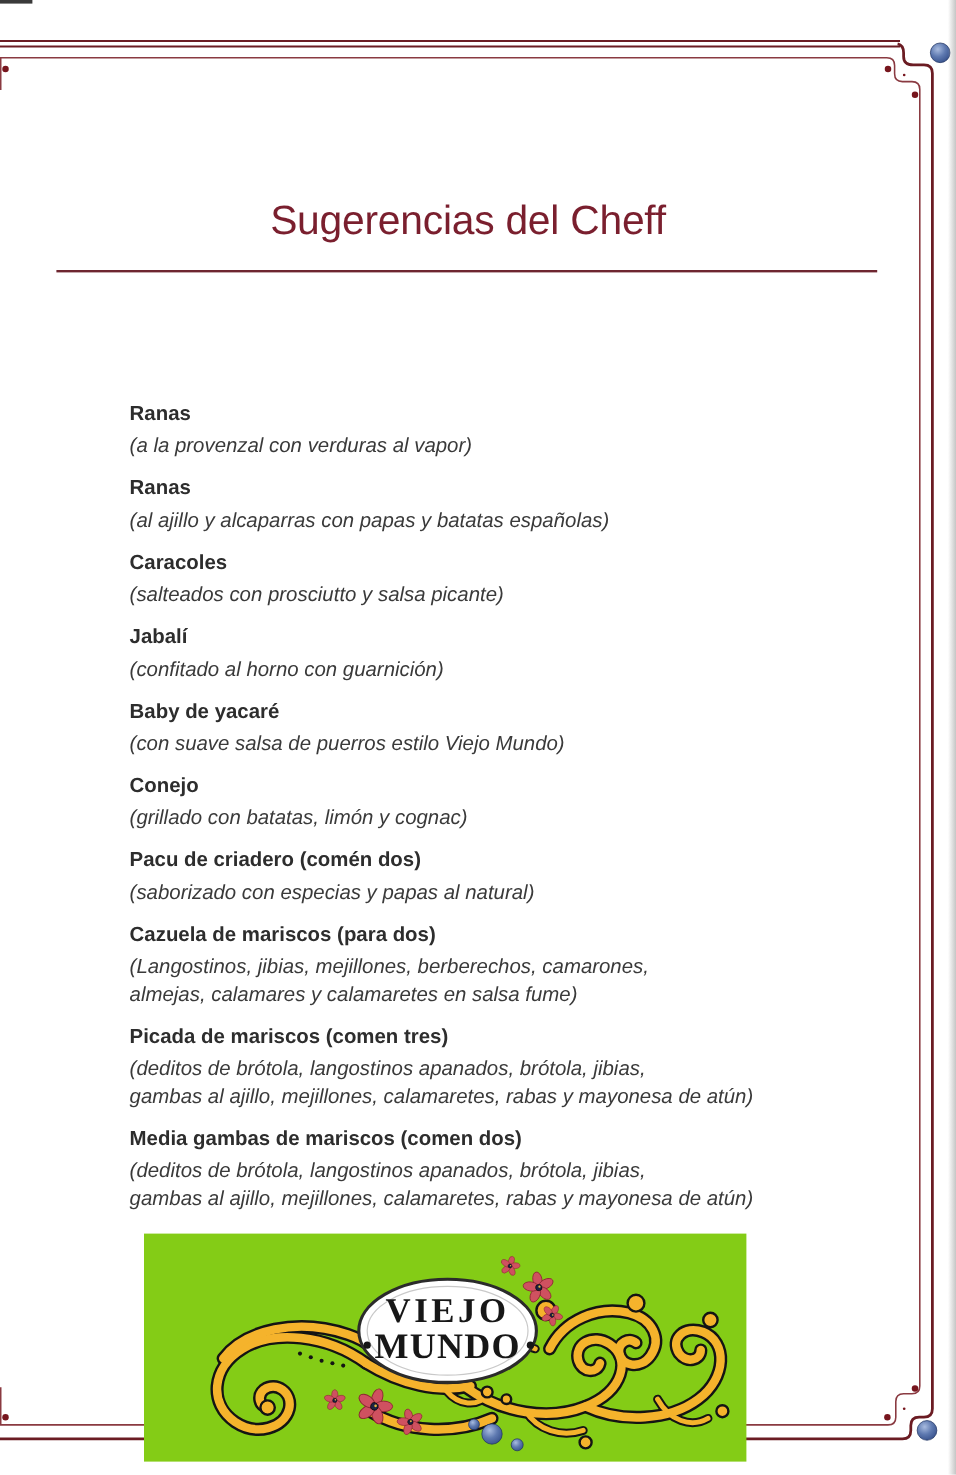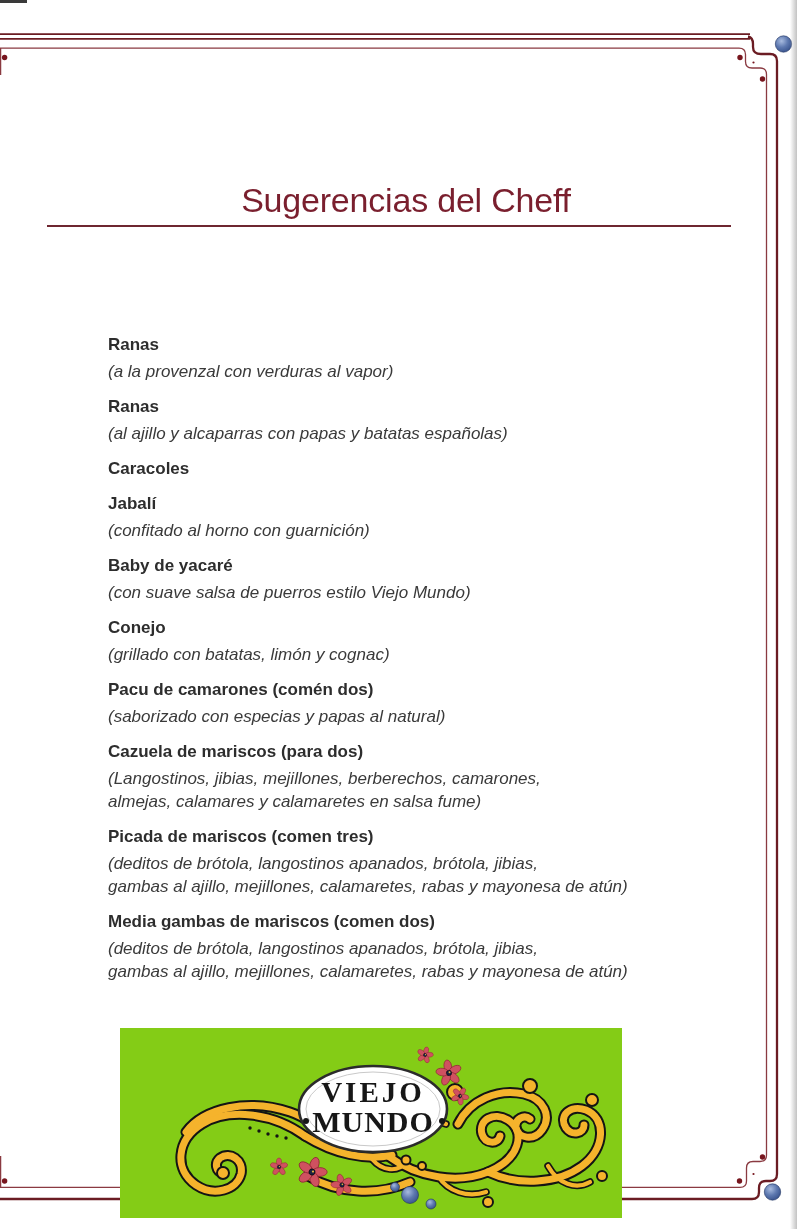--- a/index.html
+++ b/index.html
@@ -11,21 +11,21 @@
   .right-shade{position:absolute;top:0;right:0;width:7px;height:1229px;
     background:linear-gradient(to right,rgba(190,190,190,0),#c2c2c2);}
   .top-left-mark{position:absolute;top:0;left:0;width:27px;height:3px;background:#3a3a3a;}
 
   
   .frame{position:absolute;left:0;top:0;}
 
   
   .page-title{
     position:absolute;top:163px;left:0;width:780px;text-align:center;
-    font-size:34px;line-height:42px;letter-spacing:-0.2px;color:#7a1f2e;font-weight:normal;margin:16px;
+    font-size:34px;line-height:42px;letter-spacing:-0.2px;color:#7a1f2e;font-weight:normal;margin:0;
   }
   .divider{position:absolute;top:225px;left:47px;width:684px;height:2px;background:#6e2630;}
 
   
   .menu{position:absolute;left:108px;top:334px;width:575px;}
   .menu-item{margin:0 0 13px 0;}
   .item-name{font-weight:bold;font-size:17px;line-height:22px;color:#2d2d2d;margin:0 0 4px 0;}
   .item-desc{font-style:italic;font-size:17px;line-height:23px;color:#3a3a3a;white-space:pre-line;margin:0;}
 
   
@@ -85,39 +85,40 @@
     <p class="item-desc">(a la provenzal con verduras al vapor)</p>
   </div>
 
   <div class="menu-item">
     <p class="item-name">Ranas</p>
     <p class="item-desc">(al ajillo y alcaparras con papas y batatas españolas)</p>
   </div>
 
   <div class="menu-item">
     <p class="item-name">Caracoles</p>
+    <p class="item-desc">(salteados con prosciutto y salsa picante)</p>
   </div>
 
   <div class="menu-item">
     <p class="item-name">Jabalí</p>
     <p class="item-desc">(confitado al horno con guarnición)</p>
   </div>
 
   <div class="menu-item">
     <p class="item-name">Baby de yacaré</p>
     <p class="item-desc">(con suave salsa de puerros estilo Viejo Mundo)</p>
   </div>
 
   <div class="menu-item">
     <p class="item-name">Conejo</p>
     <p class="item-desc">(grillado con batatas, limón y cognac)</p>
   </div>
 
   <div class="menu-item">
-    <p class="item-name">Pacu de camarones (comén dos)</p>
+    <p class="item-name">Pacu de criadero (comén dos)</p>
     <p class="item-desc">(saborizado con especias y papas al natural)</p>
   </div>
 
   <div class="menu-item">
     <p class="item-name">Cazuela de mariscos (para dos)</p>
     <p class="item-desc">(Langostinos, jibias, mejillones, berberechos, camarones,
 almejas, calamares y calamaretes en salsa fume)</p>
   </div>
 
   <div class="menu-item">

